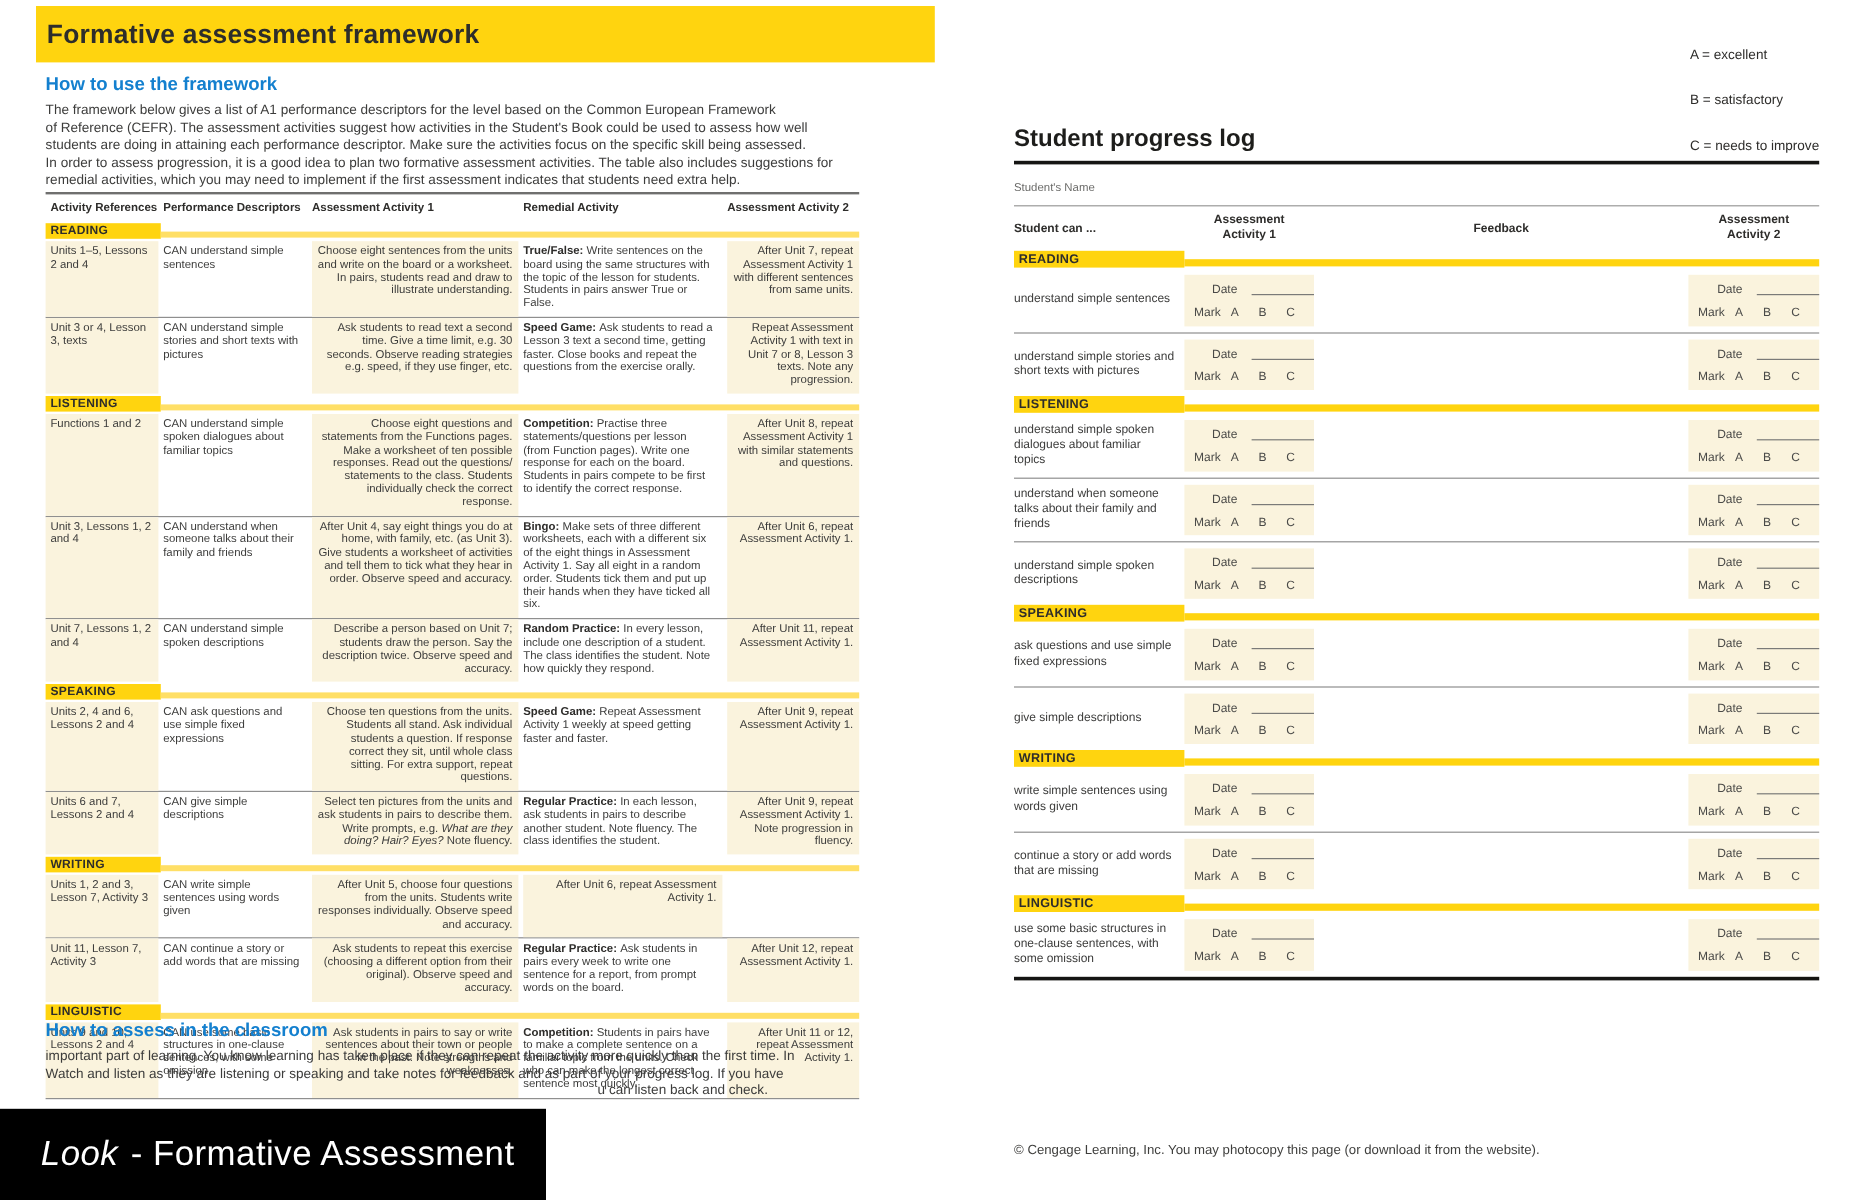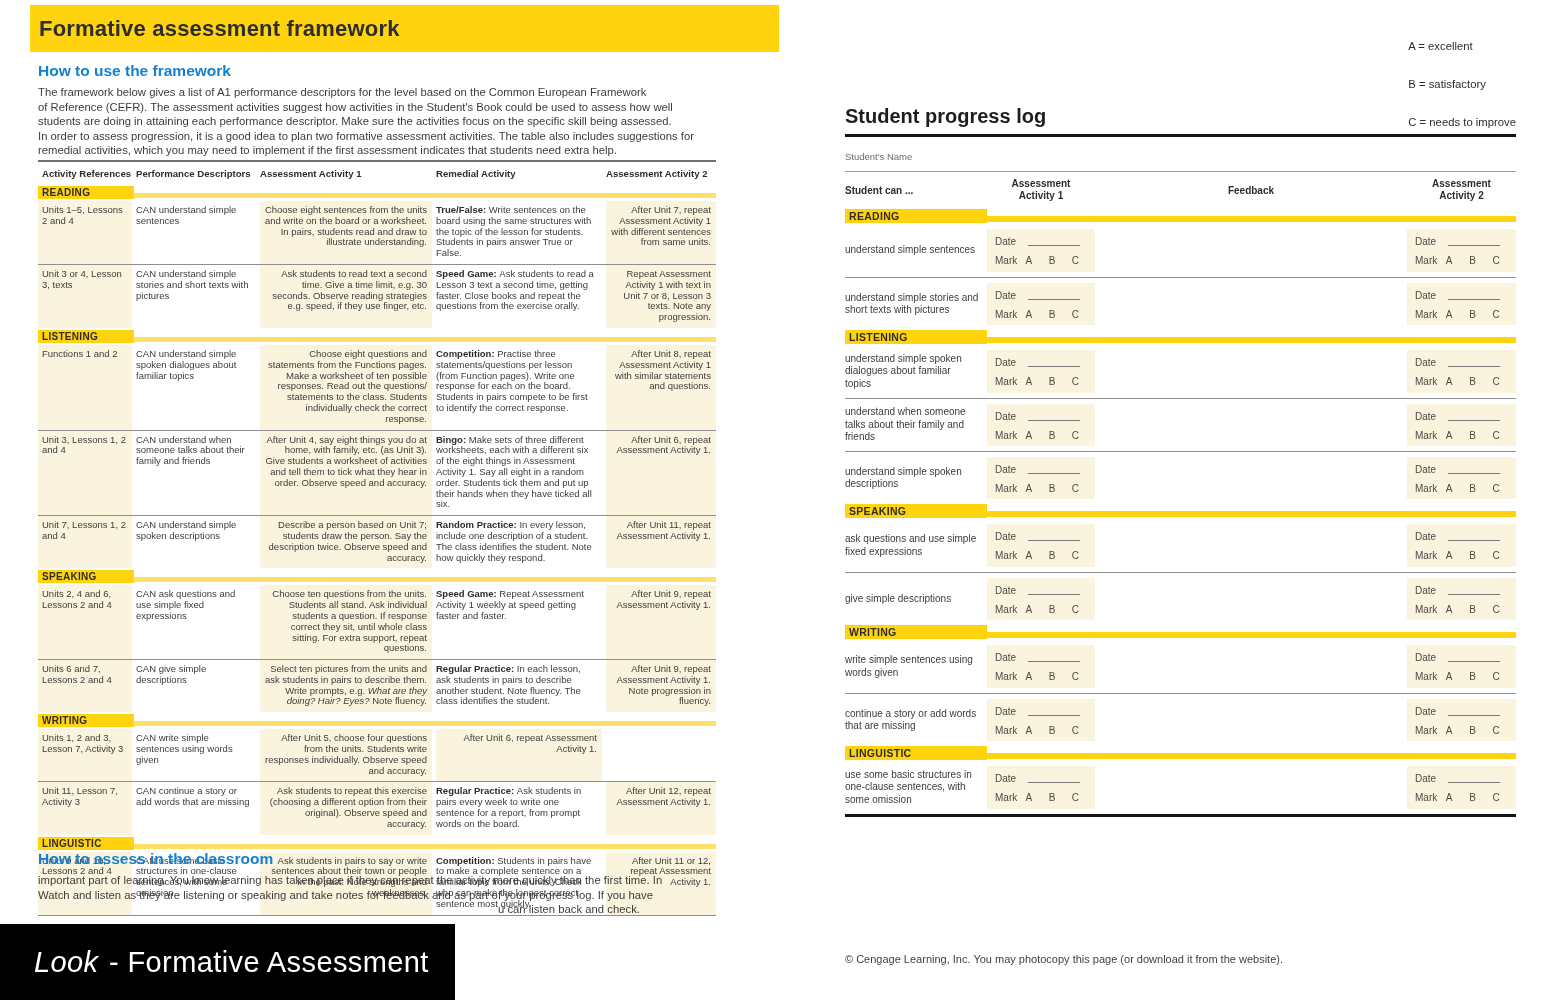--- a/index.html
+++ b/index.html
@@ -75,21 +75,21 @@
   .lband{position:relative;height:15px;}
   .lband-box{position:absolute;left:0;top:0;width:142px;height:14px;background:var(--yellow);display:flex;align-items:center;}
   .lband-box span{font-size:10.5px;font-weight:700;color:#2e2d2b;padding-left:4px;letter-spacing:.3px;}
   .lband-strip{position:absolute;left:142px;right:0;bottom:2px;height:6px;background:var(--yellow);}
   .lrow{display:flex;align-items:center;min-height:53px;padding:5px 0;}
   .lrow + .lrow{border-top:1px solid var(--line);}
   .ldesc{width:142px;font-size:10px;line-height:12.5px;color:var(--ink);padding-right:8px;}
   .lbox{width:108px;align-self:stretch;background:var(--beige);padding:7px 0 0 8px;}
   .lbox.second{width:109px;}
   .lspacer{flex:1;}
-  .dline{display:flex;align-items:center;margin-bottom:8px;}
+  .dline{display:flex;align-items:center;margin-bottom:8px;justify-content:flex-end;}
   .dline .lab{font-size:10px;color:#4a4a48;width:33px;}
   .dline .fill{display:inline-block;width:52px;border-bottom:1px solid #7a7a78;height:9px;}
   .mline{display:flex;align-items:flex-end;}
   .mline .lab{font-size:10px;color:#4a4a48;width:33px;}
   .mline .mk{display:inline-block;width:25px;font-size:10px;color:#4a4a48;}
   .rfooter{position:absolute;left:845px;top:953px;font-size:11px;color:#3f3f3d;}
 </style>
 </head>
 <body>
 

